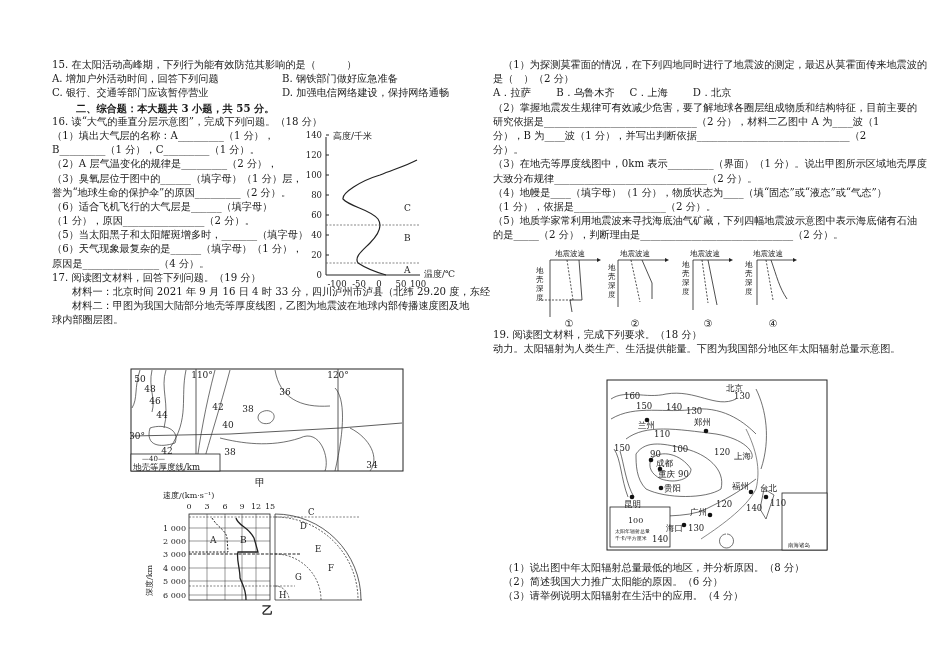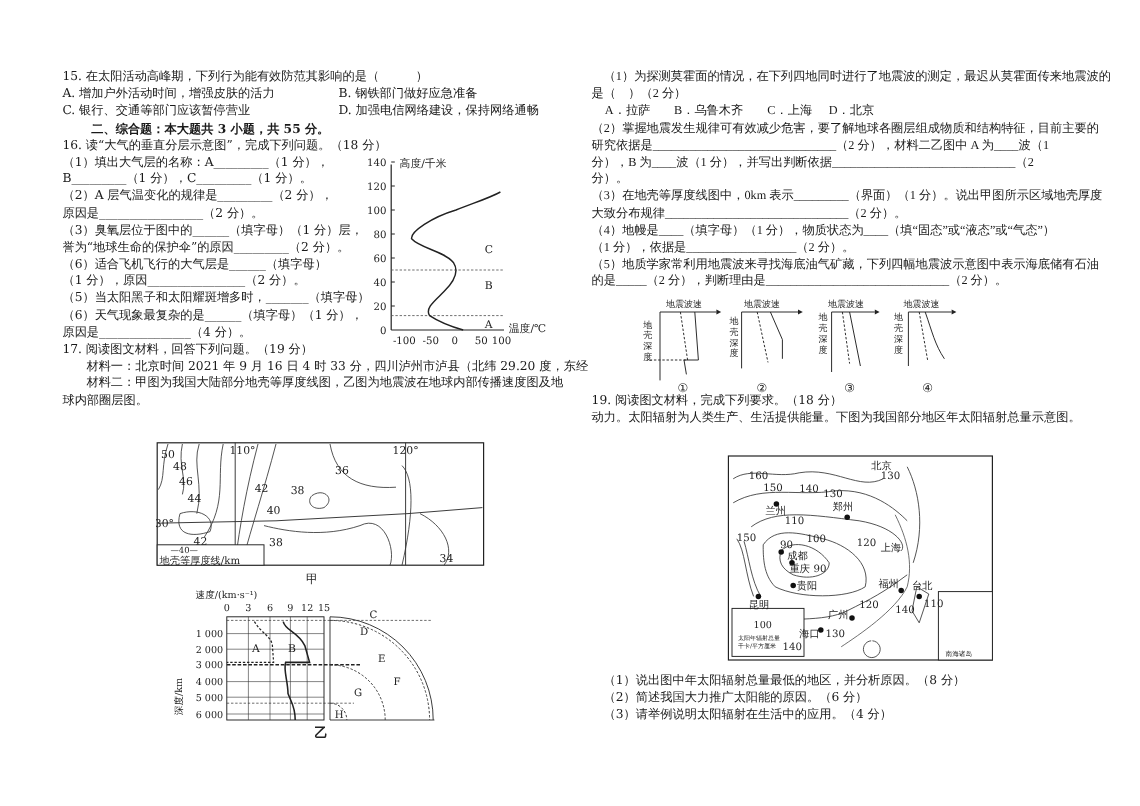--- a/index.html
+++ b/index.html
@@ -1,47 +1,46 @@
 <!DOCTYPE html>
 <html><head>
 <meta charset="utf-8">
 <style>
   html, body { margin:0; padding:0; background:#ffffff; }
   body { width:950px; height:672px; position:relative; overflow:hidden;
          font-family:"DejaVu Serif", serif; color:#1a1a1a; font-size:10.2px; }
   .col { position:absolute; top:58px; }
   .left { left:52px; width:420px; }
-  .right { left:493px; width:420px;font-family:Liberation Serif, serif; }
+  .right { left:493px; width:420px; }
   .ln { white-space:nowrap; line-height:14.2px; height:14.2px; }
   .b { font-weight:bold;margin-left:24px; }
   .ind { padding-left:20px; }
   .abs { position:absolute; }
   svg text { font-family:"DejaVu Serif", serif; fill:#222; }
-  .opts4 span { display:inline-block;text-align:center; }
+  .opts4 span { display:inline-block; }
 </style>
 </head>
 <body>
 
 <div class="col left">
   <div class="ln">15. 在太阳活动高峰期，下列行为能有效防范其影响的是（　　　）</div>
   <div class="ln">
-    <span class="abs" style="left:0">A. 增加户外活动时间，增强皮肤的活力</span>
+    <span class="abs" style="left:0">A. 增加户外活动时间，回答下列问题</span>
     <span class="abs" style="left:230px">B. 钢铁部门做好应急准备</span>
   </div>
   <div class="ln" style="position:relative">
     <span class="abs" style="left:0">C. 银行、交通等部门应该暂停营业</span>
     <span class="abs" style="left:230px">D. 加强电信网络建设，保持网络通畅</span>
   </div>
   <div class="ln b">二、综合题：本大题共 3 小题，共 55 分。</div>
   <div class="ln">16. 读“大气的垂直分层示意图”，完成下列问题。（18 分）</div>
   <div>
     <div class="ln">（1）填出大气层的名称：A_________（1 分），</div>
     <div class="ln">B_________（1 分），C_________（1 分）。</div>
     <div class="ln">（2）A 层气温变化的规律是_________（2 分），</div>
-    <div class="ln">原因是_________________（2 分）。</div>
     <div class="ln">（3）臭氧层位于图中的______（填字母）（1 分）层，</div>
     <div class="ln">誉为“地球生命的保护伞”的原因_________（2 分）。</div>
     <div class="ln">（6）适合飞机飞行的大气层是______（填字母）</div>
     <div class="ln">（1 分），原因________________（2 分）。</div>
     <div class="ln">（5）当太阳黑子和太阳耀斑增多时，_______（填字母）</div>
     <div class="ln">（6）天气现象最复杂的是______（填字母）（1 分），</div>
     <div class="ln">原因是_______________（4 分）。</div>
   </div>
   <div class="ln">17. 阅读图文材料，回答下列问题。（19 分）</div>
   <div class="ln ind">材料一：北京时间 2021 年 9 月 16 日 4 时 33 分，四川泸州市泸县（北纬 29.20 度，东经</div>

